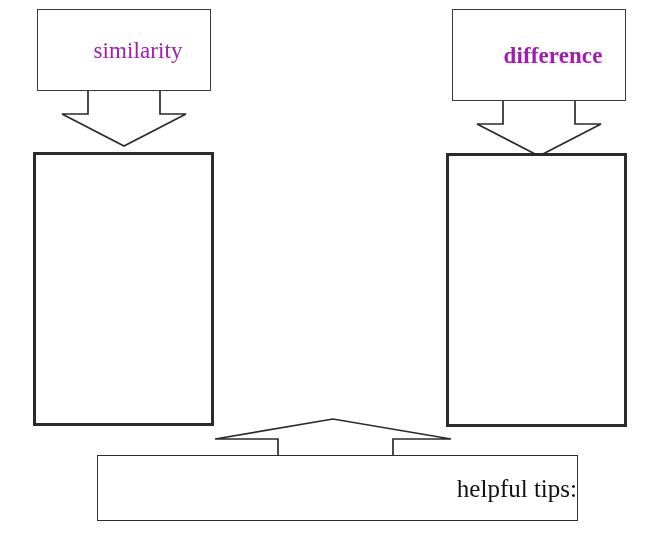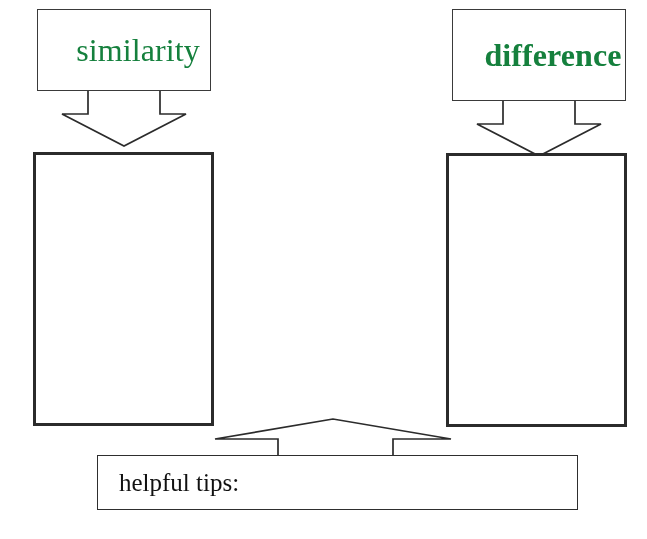--- a/index.html
+++ b/index.html
@@ -23,22 +23,22 @@
     position: absolute;
     box-sizing: border-box;
     background: #ffffff;
     border: 1.6px solid #3a3a3a;
     display: flex;
     align-items: center;
     justify-content: center;
     z-index: 3;
   }
   .label-box .label-text {
-    font-size: 32px;
-    color: #15803d;
+    font-size: 23px;
+    color: #a21caf;
     line-height: 1;
     letter-spacing: 0.1px;
     white-space: nowrap;
     margin-left: 28px;
   }
   
   .panel-box {
     position: absolute;
     box-sizing: border-box;
     background: #ffffff;
@@ -102,17 +102,17 @@
   </div>
 
   <div class="panel-box" style="left:33px; top:152px; width:181px; height:274px;">
     <span></span>
   </div>
 
   <div class="panel-box" style="left:446px; top:153px; width:181px; height:274px;">
     <span></span>
   </div>
 
-  <div class="tips-box" style="left:97px; top:455px; width:481px; height:55px;">
+  <div class="tips-box" style="left:97px; top:455px; width:481px; height:66px;justify-content:flex-end;">
     <span class="tips-text">helpful tips:</span>
   </div>
 
 </div>
 
 </body></html>

